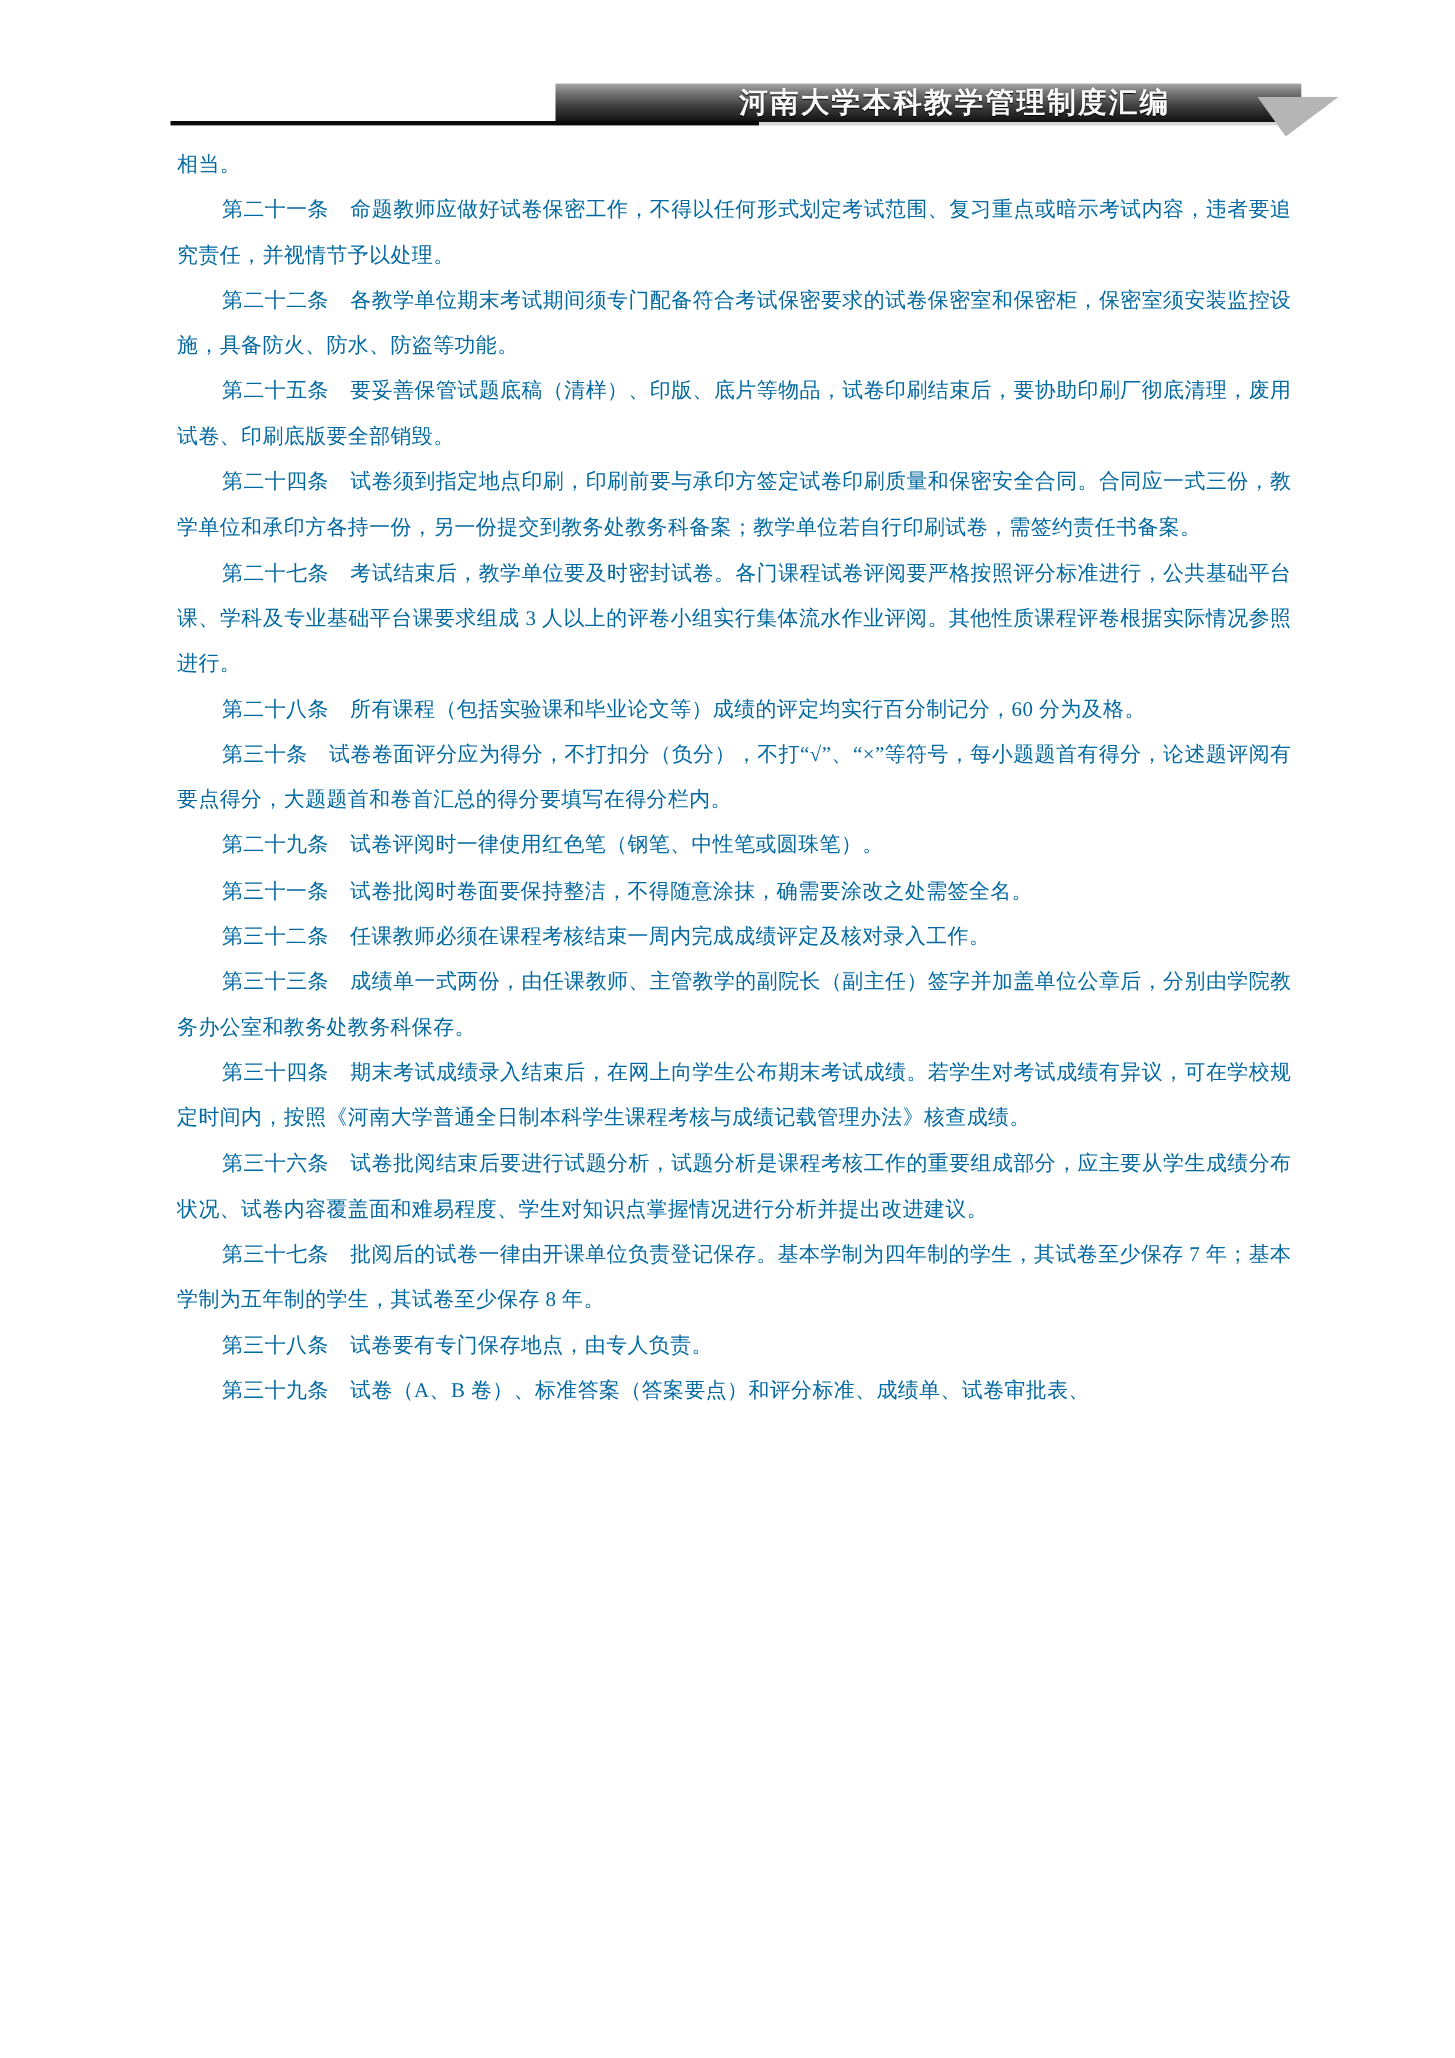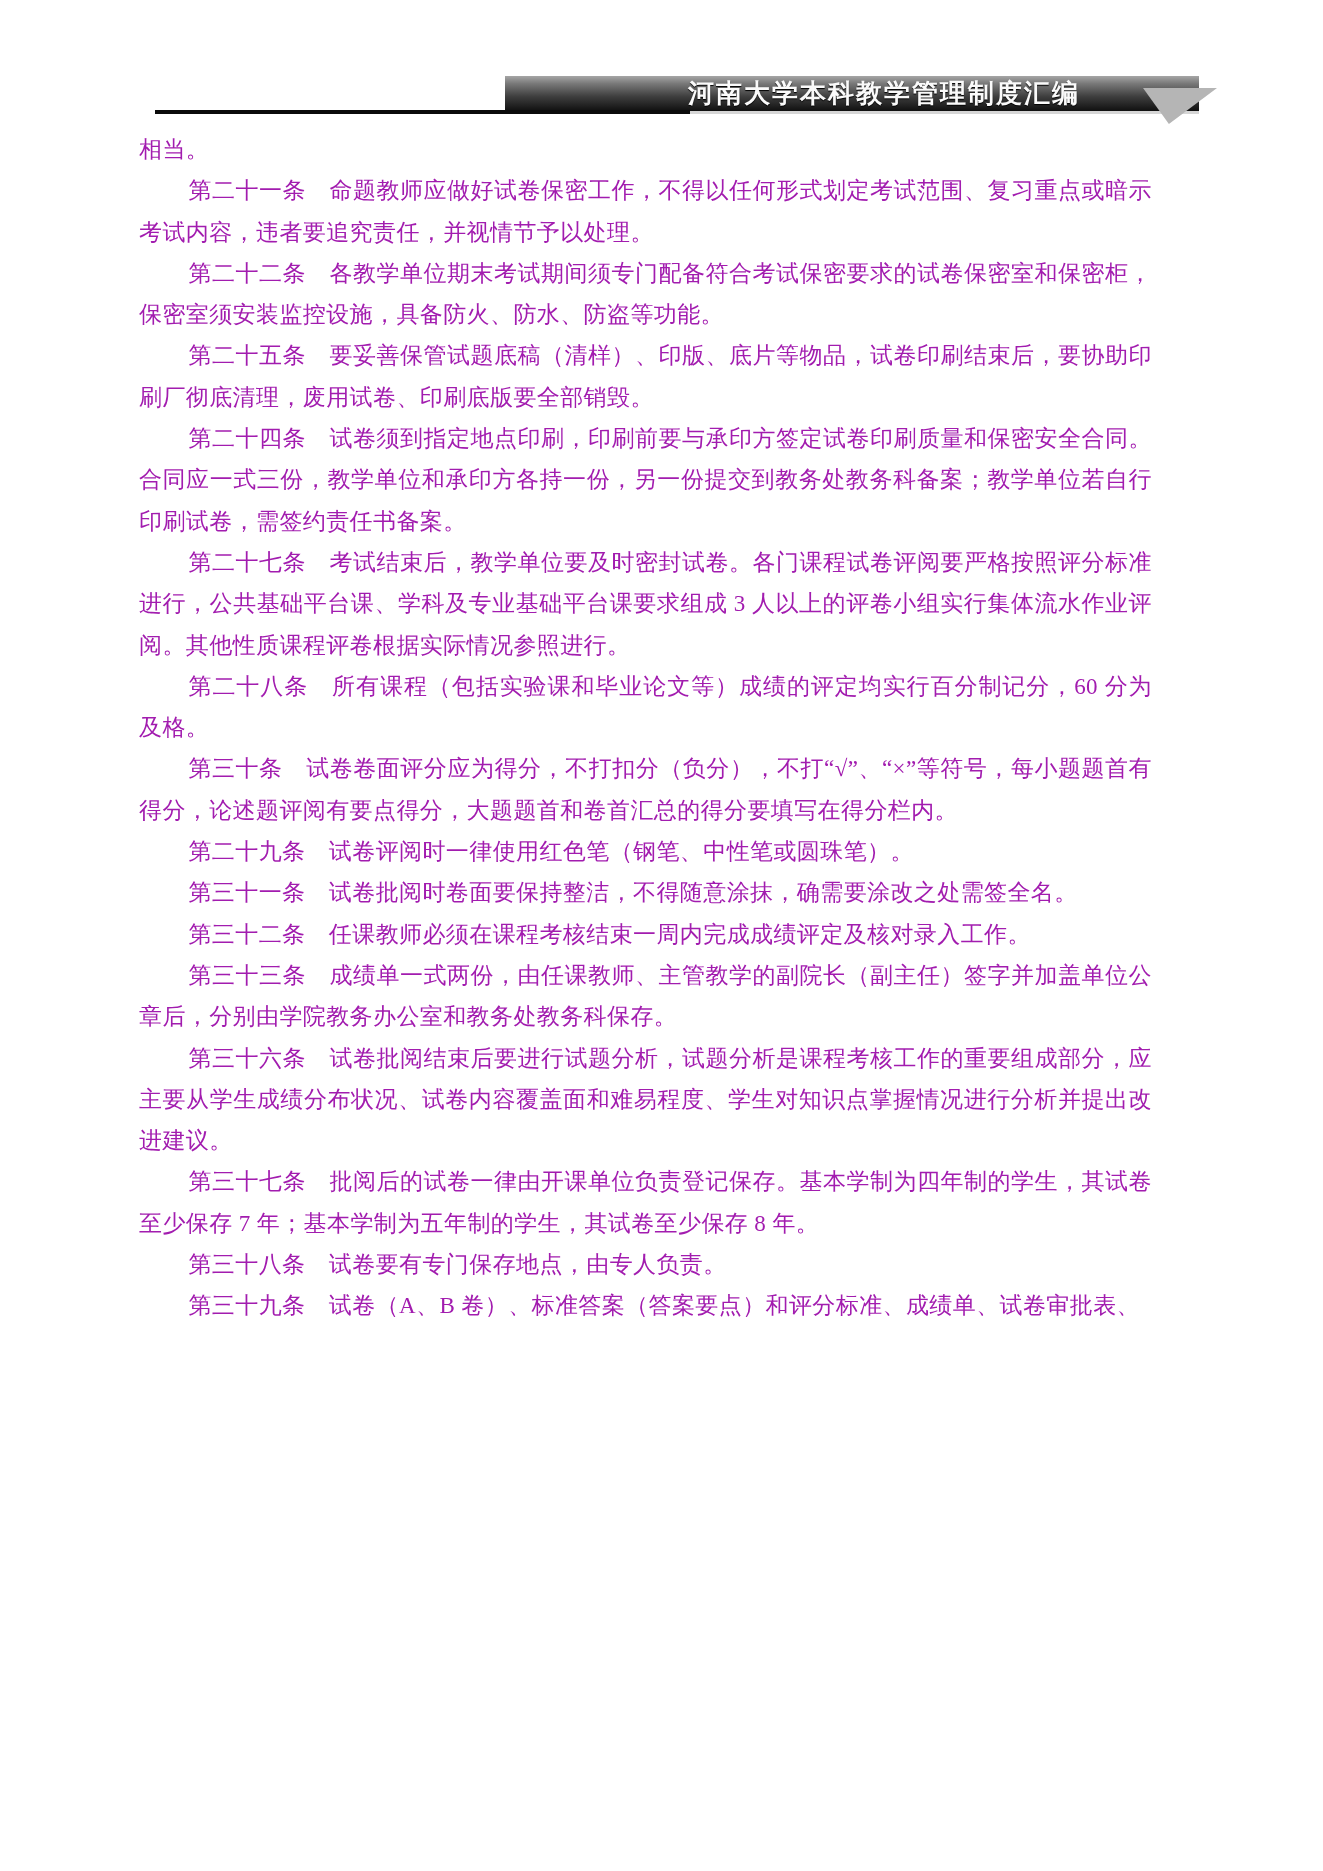--- a/index.html
+++ b/index.html
@@ -14,21 +14,21 @@
   
   .header-bar {
     position: absolute;
     left: 505px; top: 76px;
     width: 630px; height: 35px;
     background: linear-gradient(180deg, #a6a6a6 0%, #787878 22%, #3f3f3f 58%, #101010 100%);
     border-bottom: 3px solid #d6d6d6;
     display: flex;
     align-items: flex-start;
     justify-content: center;
-    padding-left: 64px;
+    padding-left: 48px;
     box-sizing: content-box;
   }
   .header-title {
     color: #fafafa;
     font-size: 26px;
     font-weight: bold;
     letter-spacing: 2px;
     white-space: nowrap;
     text-shadow: 0 1px 1px #000;
   }
@@ -42,25 +42,25 @@
   .corner-triangle {
     position: absolute;
     left: 1143px; top: 88px;
     width: 74px; height: 36px;
     background: #b5b5b5;
     clip-path: polygon(0 0, 100% 0, 35% 100%);
   }
   
   .content {
     position: absolute;
-    left: 139px; top: 129px;
+    left: 161px; top: 129px;
     width: 1013px;
-    font-size: 23px;
+    font-size: 19px;
     line-height: 41.3px;
-    color: #a21caf;
+    color: #0369a1;
     text-align: justify;
     letter-spacing: 0.4px;
   }
   .content p { margin: 0; text-indent: 2.15em; }
   .content p.no-indent { text-indent: 0; }
   
   .footer-scroll {
     position: absolute;
     left: 992px; top: 1708px;
     width: 146px; height: 110px;
@@ -90,20 +90,21 @@
     <p>第二十二条　各教学单位期末考试期间须专门配备符合考试保密要求的试卷保密室和保密柜，保密室须安装监控设施，具备防火、防水、防盗等功能。</p>
     <p>第二十五条　要妥善保管试题底稿（清样）、印版、底片等物品，试卷印刷结束后，要协助印刷厂彻底清理，废用试卷、印刷底版要全部销毁。</p>
     <p>第二十四条　试卷须到指定地点印刷，印刷前要与承印方签定试卷印刷质量和保密安全合同。合同应一式三份，教学单位和承印方各持一份，另一份提交到教务处教务科备案；教学单位若自行印刷试卷，需签约责任书备案。</p>
     <p>第二十七条　考试结束后，教学单位要及时密封试卷。各门课程试卷评阅要严格按照评分标准进行，公共基础平台课、学科及专业基础平台课要求组成 3 人以上的评卷小组实行集体流水作业评阅。其他性质课程评卷根据实际情况参照进行。</p>
     <p>第二十八条　所有课程（包括实验课和毕业论文等）成绩的评定均实行百分制记分，60 分为及格。</p>
     <p>第三十条　试卷卷面评分应为得分，不打扣分（负分），不打“√”、“×”等符号，每小题题首有得分，论述题评阅有要点得分，大题题首和卷首汇总的得分要填写在得分栏内。</p>
     <p>第二十九条　试卷评阅时一律使用红色笔（钢笔、中性笔或圆珠笔）。</p>
     <p>第三十一条　试卷批阅时卷面要保持整洁，不得随意涂抹，确需要涂改之处需签全名。</p>
     <p>第三十二条　任课教师必须在课程考核结束一周内完成成绩评定及核对录入工作。</p>
     <p>第三十三条　成绩单一式两份，由任课教师、主管教学的副院长（副主任）签字并加盖单位公章后，分别由学院教务办公室和教务处教务科保存。</p>
+    <p>第三十四条　期末考试成绩录入结束后，在网上向学生公布期末考试成绩。若学生对考试成绩有异议，可在学校规定时间内，按照《河南大学普通全日制本科学生课程考核与成绩记载管理办法》核查成绩。</p>
     <p>第三十六条　试卷批阅结束后要进行试题分析，试题分析是课程考核工作的重要组成部分，应主要从学生成绩分布状况、试卷内容覆盖面和难易程度、学生对知识点掌握情况进行分析并提出改进建议。</p>
     <p>第三十七条　批阅后的试卷一律由开课单位负责登记保存。基本学制为四年制的学生，其试卷至少保存 7 年；基本学制为五年制的学生，其试卷至少保存 8 年。</p>
     <p>第三十八条　试卷要有专门保存地点，由专人负责。</p>
     <p>第三十九条　试卷（A、B 卷）、标准答案（答案要点）和评分标准、成绩单、试卷审批表、</p>
   </div>
 
 
 </div>
 
 </body></html>

